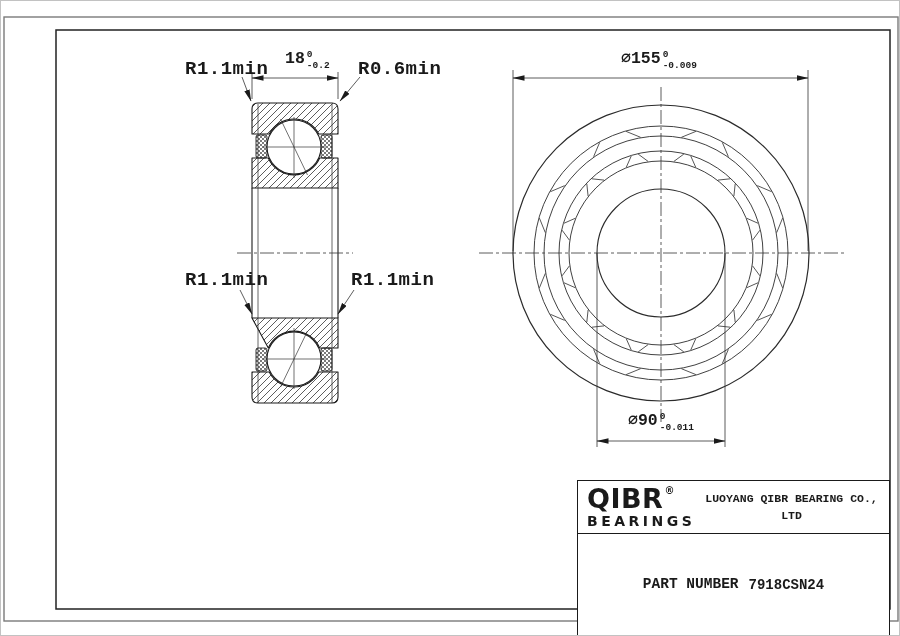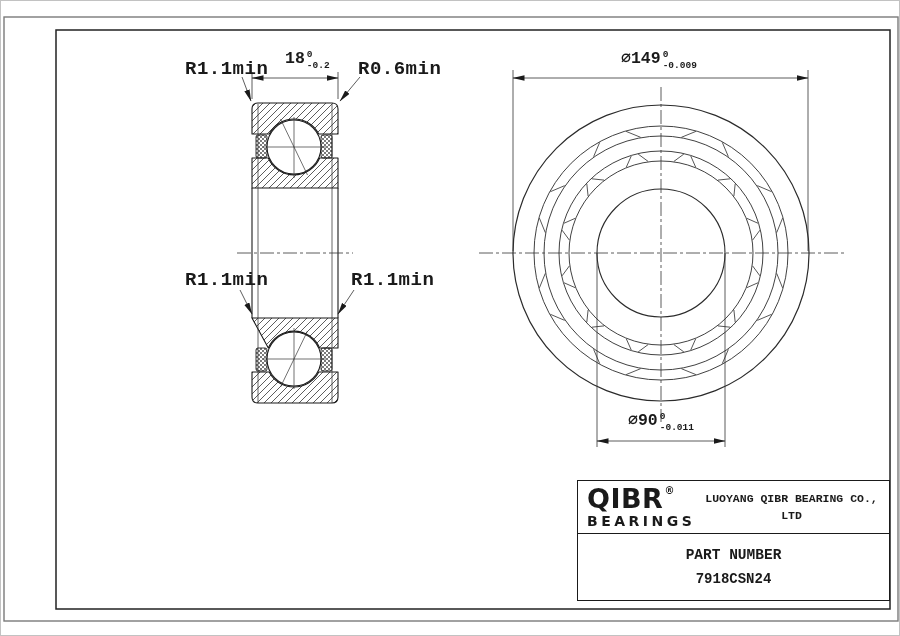--- a/index.html
+++ b/index.html
@@ -6,35 +6,35 @@
   .page{position:relative;width:900px;height:636px;background:#ffffff;overflow:hidden;
         border:1px solid #c2c2c2;box-sizing:border-box;
         font-family:"Liberation Mono",monospace;color:#1a1a1a;}
   svg{position:absolute;left:0;top:0;}
   
   .rlabel{position:absolute;font-size:19px;font-weight:bold;letter-spacing:0.5px;white-space:nowrap;}
   .dim{position:absolute;display:flex;align-items:flex-start;white-space:nowrap;}
   .dim .val{font-size:16.5px;font-weight:bold;line-height:1.05;}
   .tolst{display:flex;flex-direction:column;font-size:9.5px;font-weight:bold;line-height:1.18;margin-left:2px;margin-top:-1px;}
   
-  .tblock{position:absolute;left:576px;top:479px;width:313px;height:121px;
+  .tblock{position:absolute;left:576px;top:479px;width:313px;height:156px;
           border:1.6px solid #1a1a1a;box-sizing:border-box;display:flex;flex-direction:column;background:#fff;}
   .tb-row1{height:53px;display:flex;align-items:center;border-bottom:1.4px solid #1a1a1a;box-sizing:border-box;}
   .logo-cell{width:118px;padding-left:9px;box-sizing:border-box;}
   .logo-main{font-family:"DejaVu Sans",sans-serif;font-weight:800;font-size:27px;line-height:1;letter-spacing:0.5px;}
   .logo-main sup{font-size:10px;font-weight:700;vertical-align:14px;margin-left:1px;}
   .logo-sub{font-family:"DejaVu Sans",sans-serif;font-weight:700;font-size:14px;letter-spacing:3.5px;margin-top:1px;}
   .company-cell{flex:1;text-align:center;padding-right:2px;}
   .company-name{font-size:11.5px;font-weight:bold;line-height:1.5;}
   .company-url{font-size:12px;font-weight:bold;line-height:1.5;}
   .tb-row2{flex:1;display:flex;}
   .product-cell{width:161.5px;border-right:1.4px solid #1a1a1a;box-sizing:border-box;
                 display:flex;flex-direction:column;justify-content:center;align-items:center;gap:9px;}
   .product-cell div{font-size:14.5px;font-weight:bold;line-height:1;}
-  .part-cell{flex:1;display:flex;flex-direction:column;justify-content:center;align-items:center;gap:10px;}
+  .part-cell{flex:1;display:flex;flex-direction:row;justify-content:center;align-items:center;gap:10px;}
   .part-label{font-size:14.5px;font-weight:bold;line-height:1;}
   .part-number{font-size:14px;font-weight:bold;line-height:1;}
 </style>
 </head>
 <body>
 
 <div class="page">
 
   <svg width="900" height="636" viewBox="0 0 900 636">
     <defs>
@@ -170,21 +170,21 @@
     <span class="val">18</span>
     <span class="tolst">
       <span>0</span>
       <span>-0.2</span>
     </span>
   </div>
 
   <div class="rlabel" style="left:357px;top:57px;">R0.6min</div>
 
   <div class="dim" style="left:620px;top:49px;">
-    <span class="val">⌀149</span>
+    <span class="val">⌀155</span>
     <span class="tolst">
       <span>0</span>
       <span>-0.009</span>
     </span>
   </div>
 
   <div class="rlabel" style="left:184px;top:268px;">R1.1min</div>
   <div class="rlabel" style="left:350px;top:268px;">R1.1min</div>
 
   <div class="dim" style="left:627px;top:411px;">

